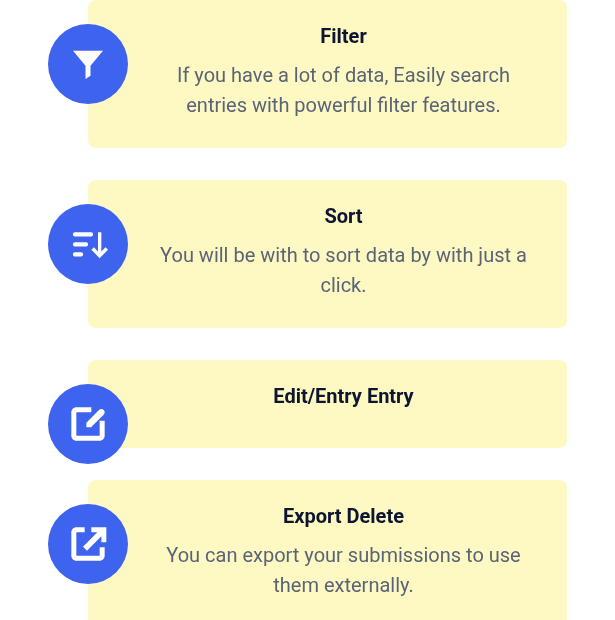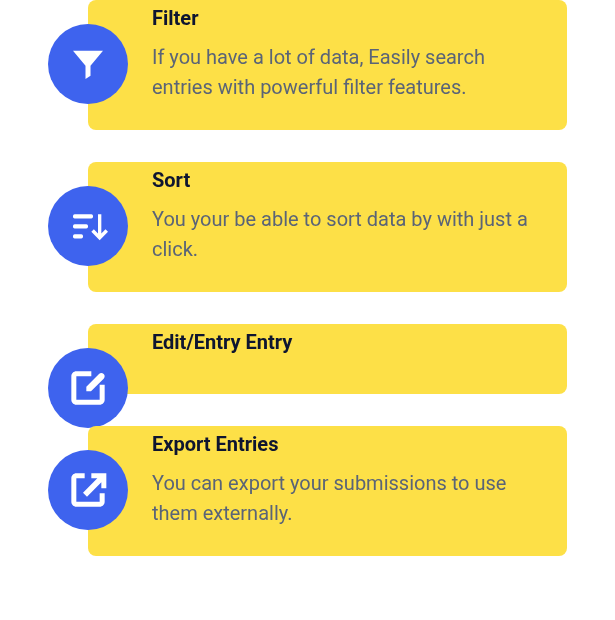--- a/index.html
+++ b/index.html
@@ -10,26 +10,27 @@
     font-family: -apple-system, BlinkMacSystemFont, "Segoe UI", Roboto, Arial, sans-serif;
     padding: 0;
   }
   .list {
     display: flex;
     flex-direction: column;
     gap: 32px;
     padding: 0 0 0 0;
   }
   .card {
-    background: #fde047;
+    background: #fef9c3;
     border-radius: 8px;
     margin-left: 88px;
     margin-right: 48px;
-    padding: 6px 32px 28px 64px;
+    padding: 24px 32px 28px 64px;
     position: relative;
+    text-align: center;
   }
   .icon-circle {
     width: 80px;
     height: 80px;
     border-radius: 50%;
     background: #3e63ee;
     position: absolute;
     left: -40px;
     top: 24px;
     display: flex;
@@ -71,37 +72,37 @@
   <div class="card">
     <div class="icon-circle">
       <svg viewBox="0 0 24 24">
         <rect x="3" y="5" width="12" height="2.5" rx="1"></rect>
         <rect x="3" y="11" width="9" height="2.5" rx="1"></rect>
         <rect x="3" y="17" width="6" height="2.5" rx="1"></rect>
         <path d="M18 5v11.5l-2.5-2.5-1.5 1.5 5 5 5-5-1.5-1.5-2.5 2.5V5h-2z"></path>
       </svg>
     </div>
     <div class="card-title">Sort</div>
-    <div class="card-desc">You your be able to sort data by with just a click.</div>
+    <div class="card-desc">You will be with to sort data by with just a click.</div>
   </div>
 
   <div class="card">
     <div class="icon-circle">
       <svg viewBox="0 0 24 24">
         <path d="M5 5h9V2H5c-1.65 0-3 1.35-3 3v14c0 1.65 1.35 3 3 3h14c1.65 0 3-1.35 3-3v-9h-3v9H5V5z"></path>
         <path d="M21.4 3.6c-.8-.8-2-.8-2.8 0L11 11.2V14h2.8l7.6-7.6c.8-.8.8-2 0-2.8z"></path>
       </svg>
     </div>
     <div class="card-title">Edit/Entry Entry</div>
   </div>
 
   <div class="card">
     <div class="icon-circle">
       <svg viewBox="0 0 24 24">
         <path d="M5 5h5V2H5c-1.65 0-3 1.35-3 3v14c0 1.65 1.35 3 3 3h14c1.65 0 3-1.35 3-3v-5h-3v5H5V5z"></path>
         <path d="M14 2v3h3.6L9 13.6 11.4 16 20 7.4V11h3V2h-9z"></path>
       </svg>
     </div>
-    <div class="card-title">Export Entries</div>
+    <div class="card-title">Export Delete</div>
     <div class="card-desc">You can export your submissions to use them externally.</div>
   </div>
 
 </div>
 
 </body></html>

